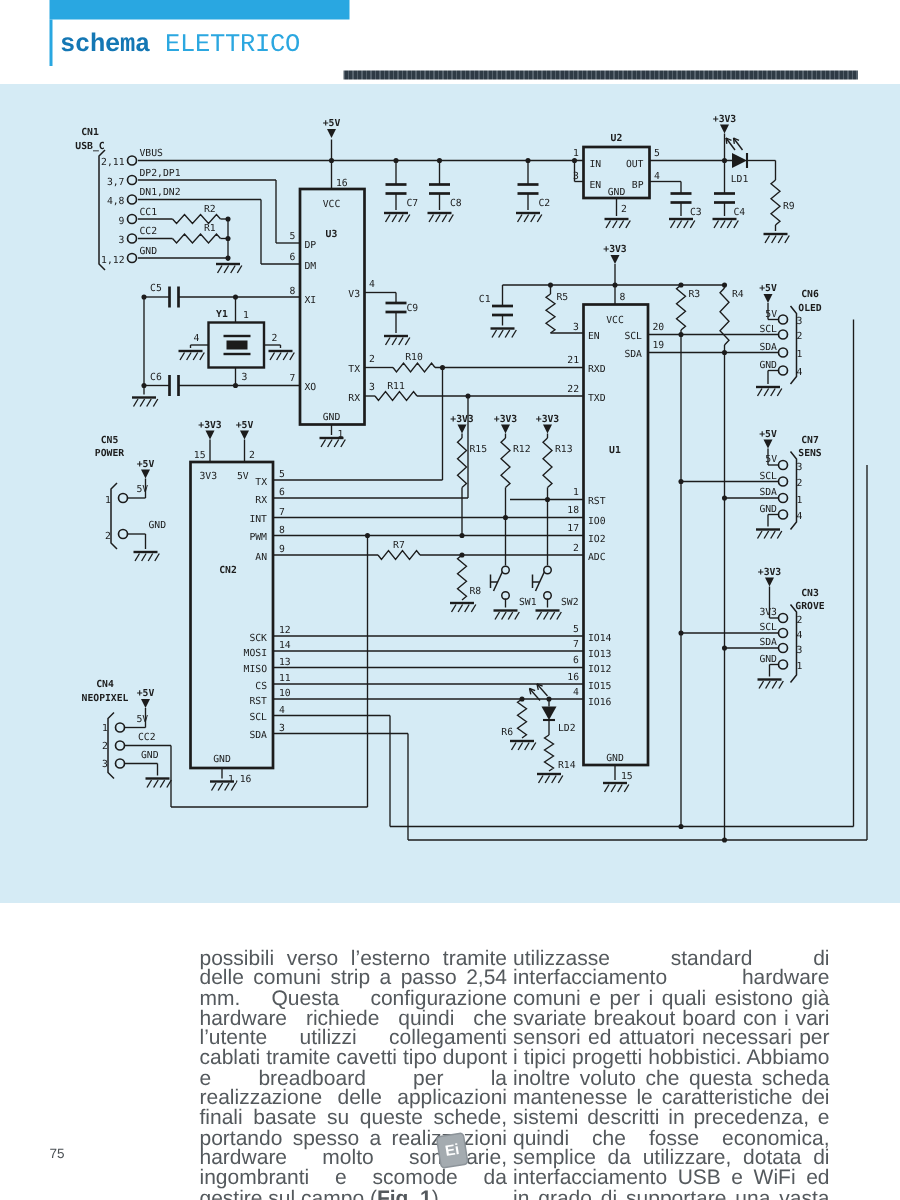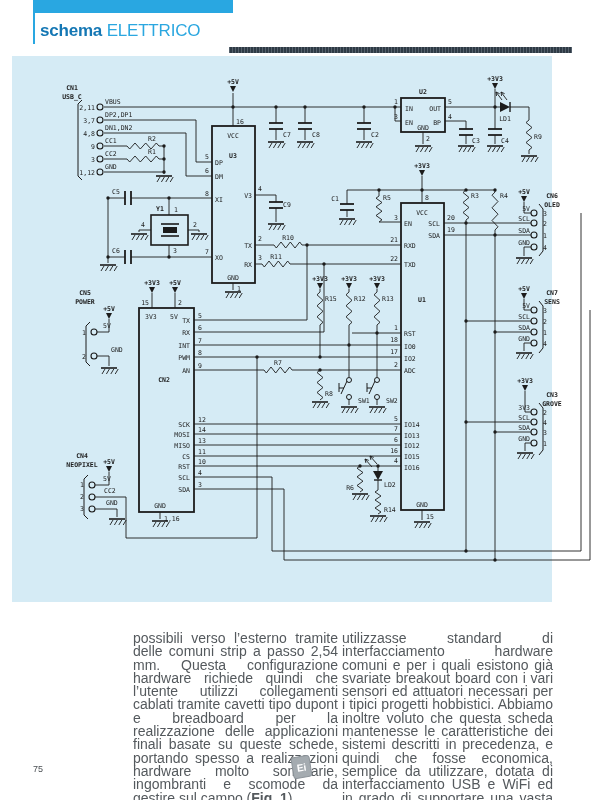--- a/index.html
+++ b/index.html
@@ -1,24 +1,24 @@
 <!DOCTYPE html>
 <html><head>
 <meta charset="utf-8">
 <style>
   html,body{margin:0;padding:0;}
   body{width:600px;height:800px;background:#ffffff;position:relative;font-family:"Liberation Sans",sans-serif;overflow:hidden;}
   .topbar{position:absolute;left:33px;top:0;width:200px;height:13px;background:#29a7e1;}
   .toptick{position:absolute;left:33px;top:13px;width:2px;height:31px;background:#29a7e1;}
-  .pagetitle{position:absolute;left:40px;top:21px;font-size:17px;letter-spacing:-0.2px;white-space:nowrap;}
+  .pagetitle{position:absolute;left:40px;top:21px;font-size:17px;letter-spacing:-0.2px;white-space:nowrap;font-family:Liberation Mono, monospace;}
   .pagetitle .t1{font-weight:bold;color:#1477b4;}
   .pagetitle .t2{font-weight:normal;color:#2ba7e0;}
   .stripebar{position:absolute;left:229px;top:47px;width:343px;height:6px;
     background:repeating-linear-gradient(90deg,#55616c 0 1px,#2e3a45 1px 3px);}
-  .schembg{position:absolute;left:12px;top:56px;width:540px;height:546px;background:#d5ebf5;}
+  .schembg{position:absolute;left:0;top:56px;width:600px;height:546px;background:#d5ebf5;}
   .schembg svg{display:block;}
   .bodytext{position:absolute;top:612px;font-size:14px;line-height:13.3px;color:#54595d;text-align:justify;margin-top:20px;}
   .bodytext p{margin:0 0 0 0;}
   .col-left{left:133px;width:205px;}
   .col-right{left:342px;width:211px;}
   .fig{font-weight:bold;}
   .pagenum{position:absolute;left:33px;top:764px;font-size:9px;color:#4a4f53;}
   .logo{position:absolute;left:292px;top:756px;width:17px;height:20px;background:#a4abb0;border-radius:3px;
     transform:rotate(-9deg);display:flex;align-items:center;justify-content:center;
     color:#ffffff;font-weight:bold;font-size:10px;border:1.5px solid #8d949a;}

